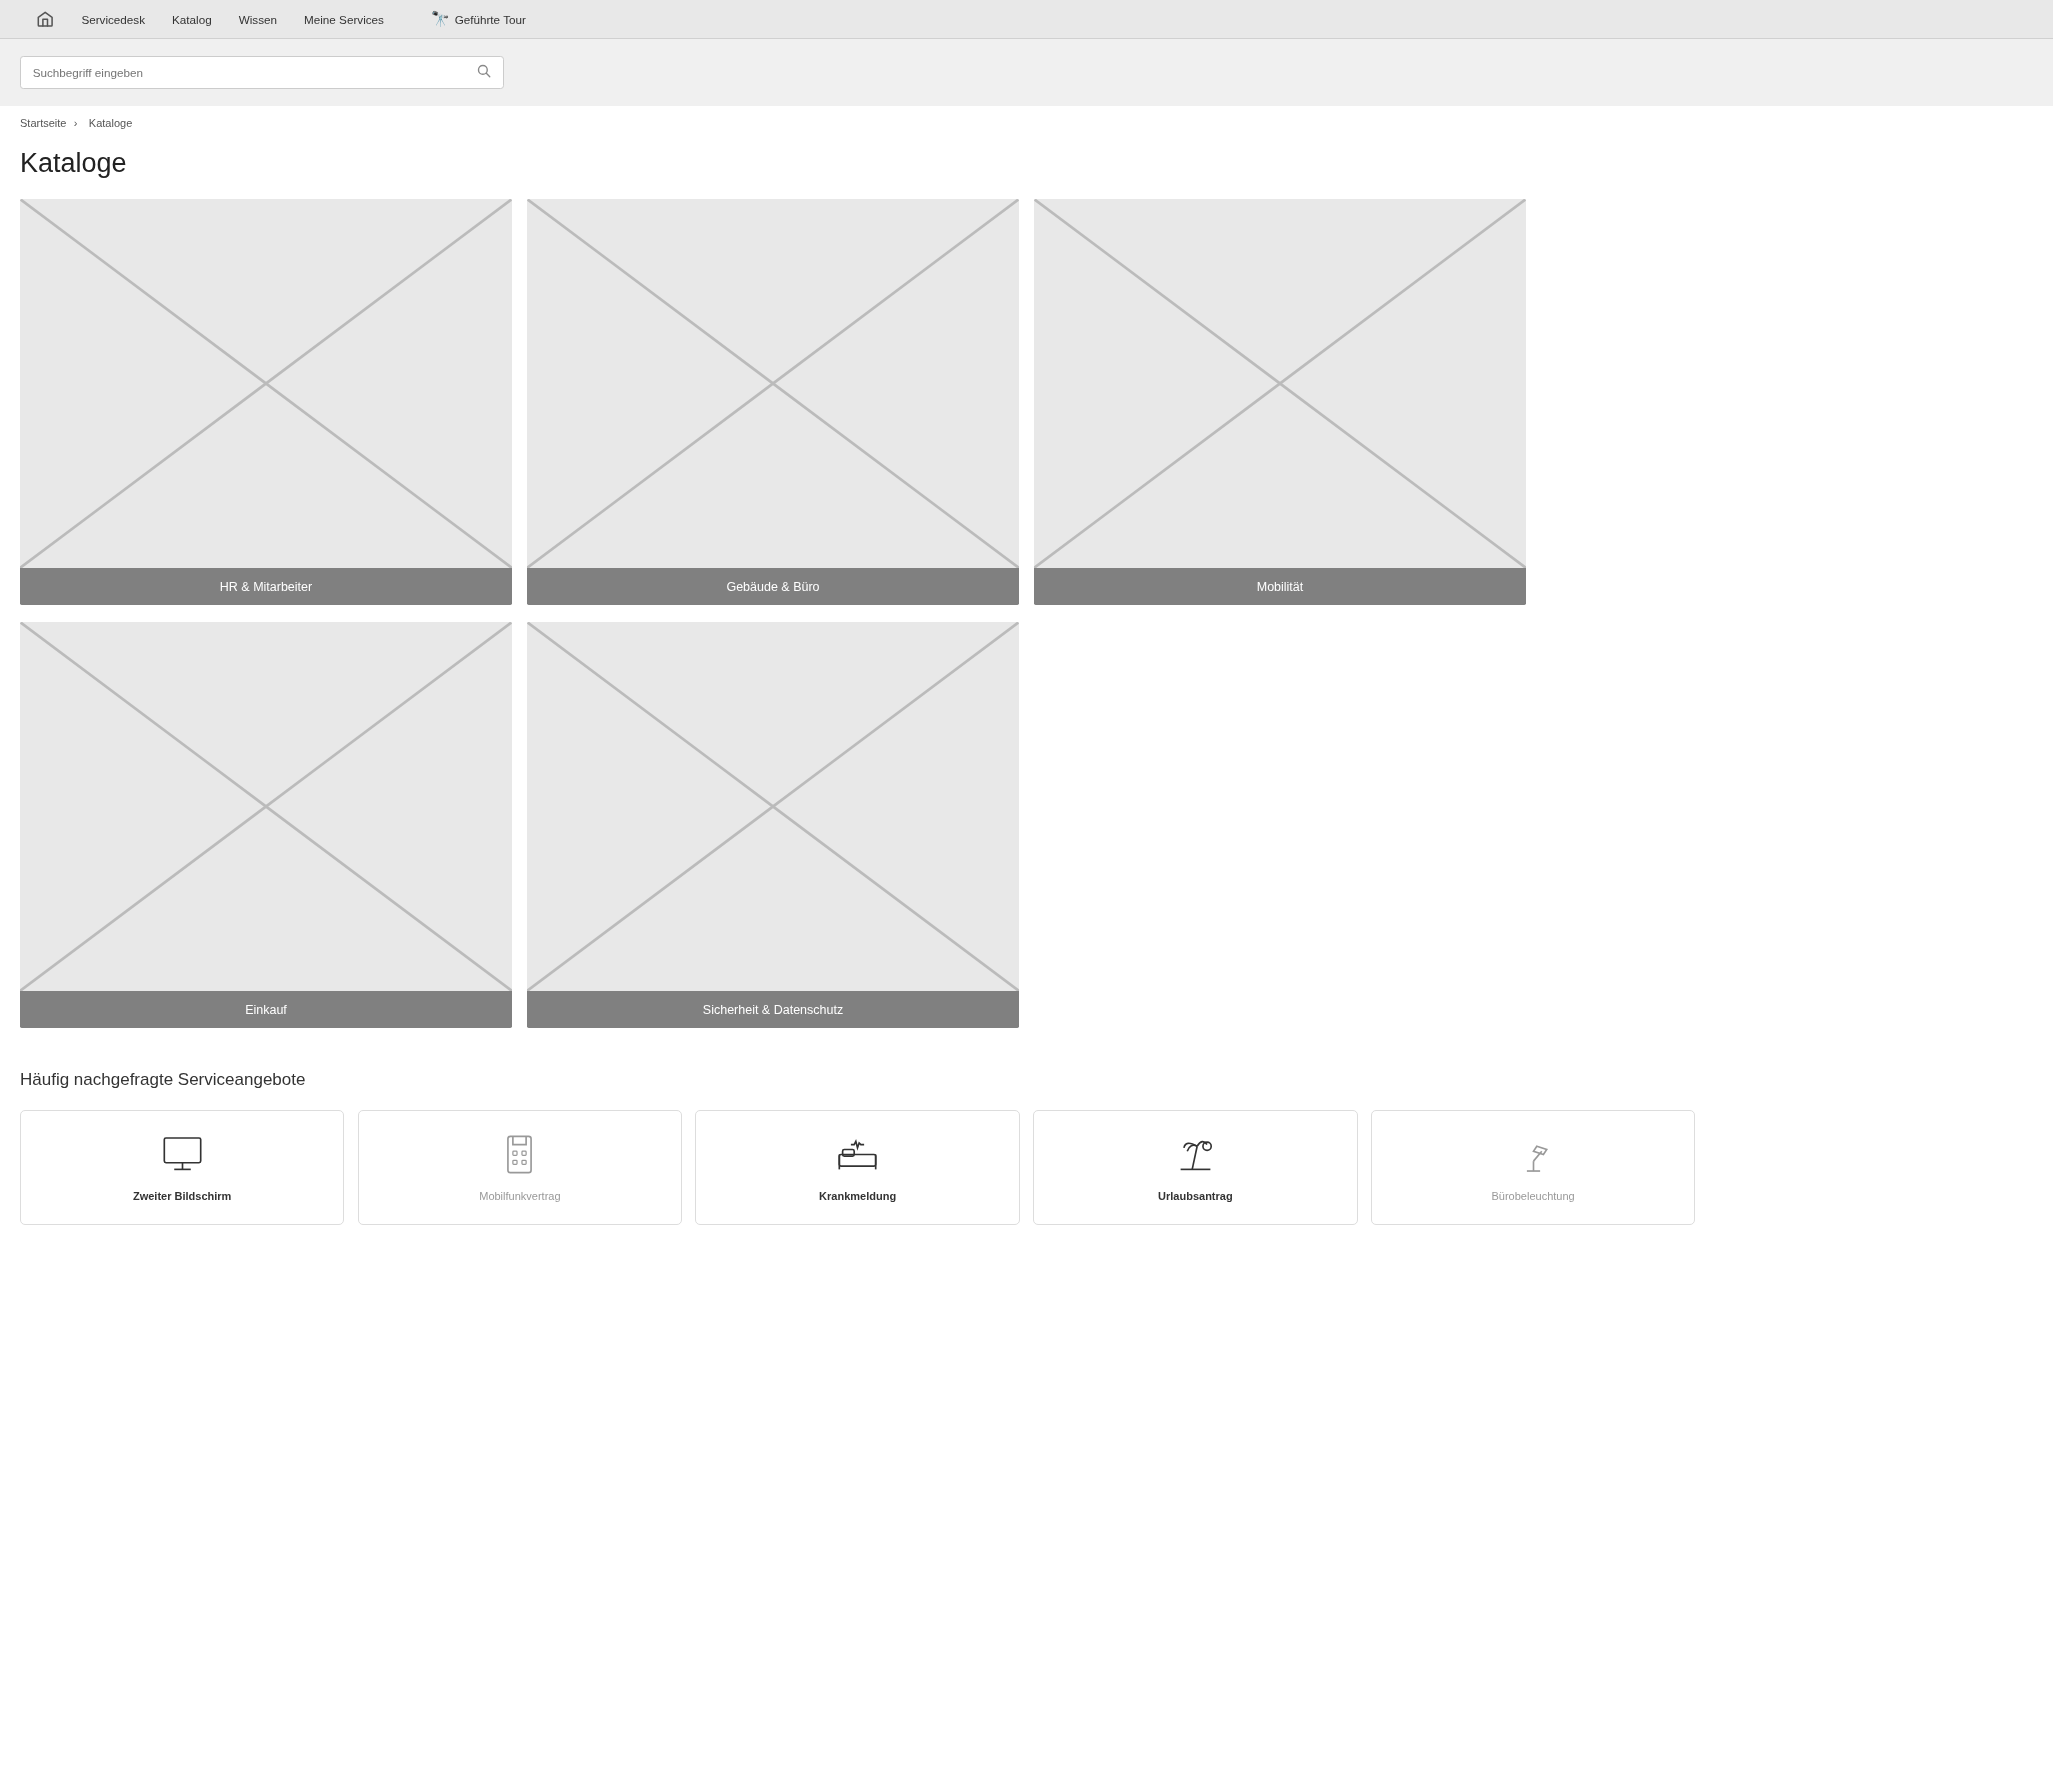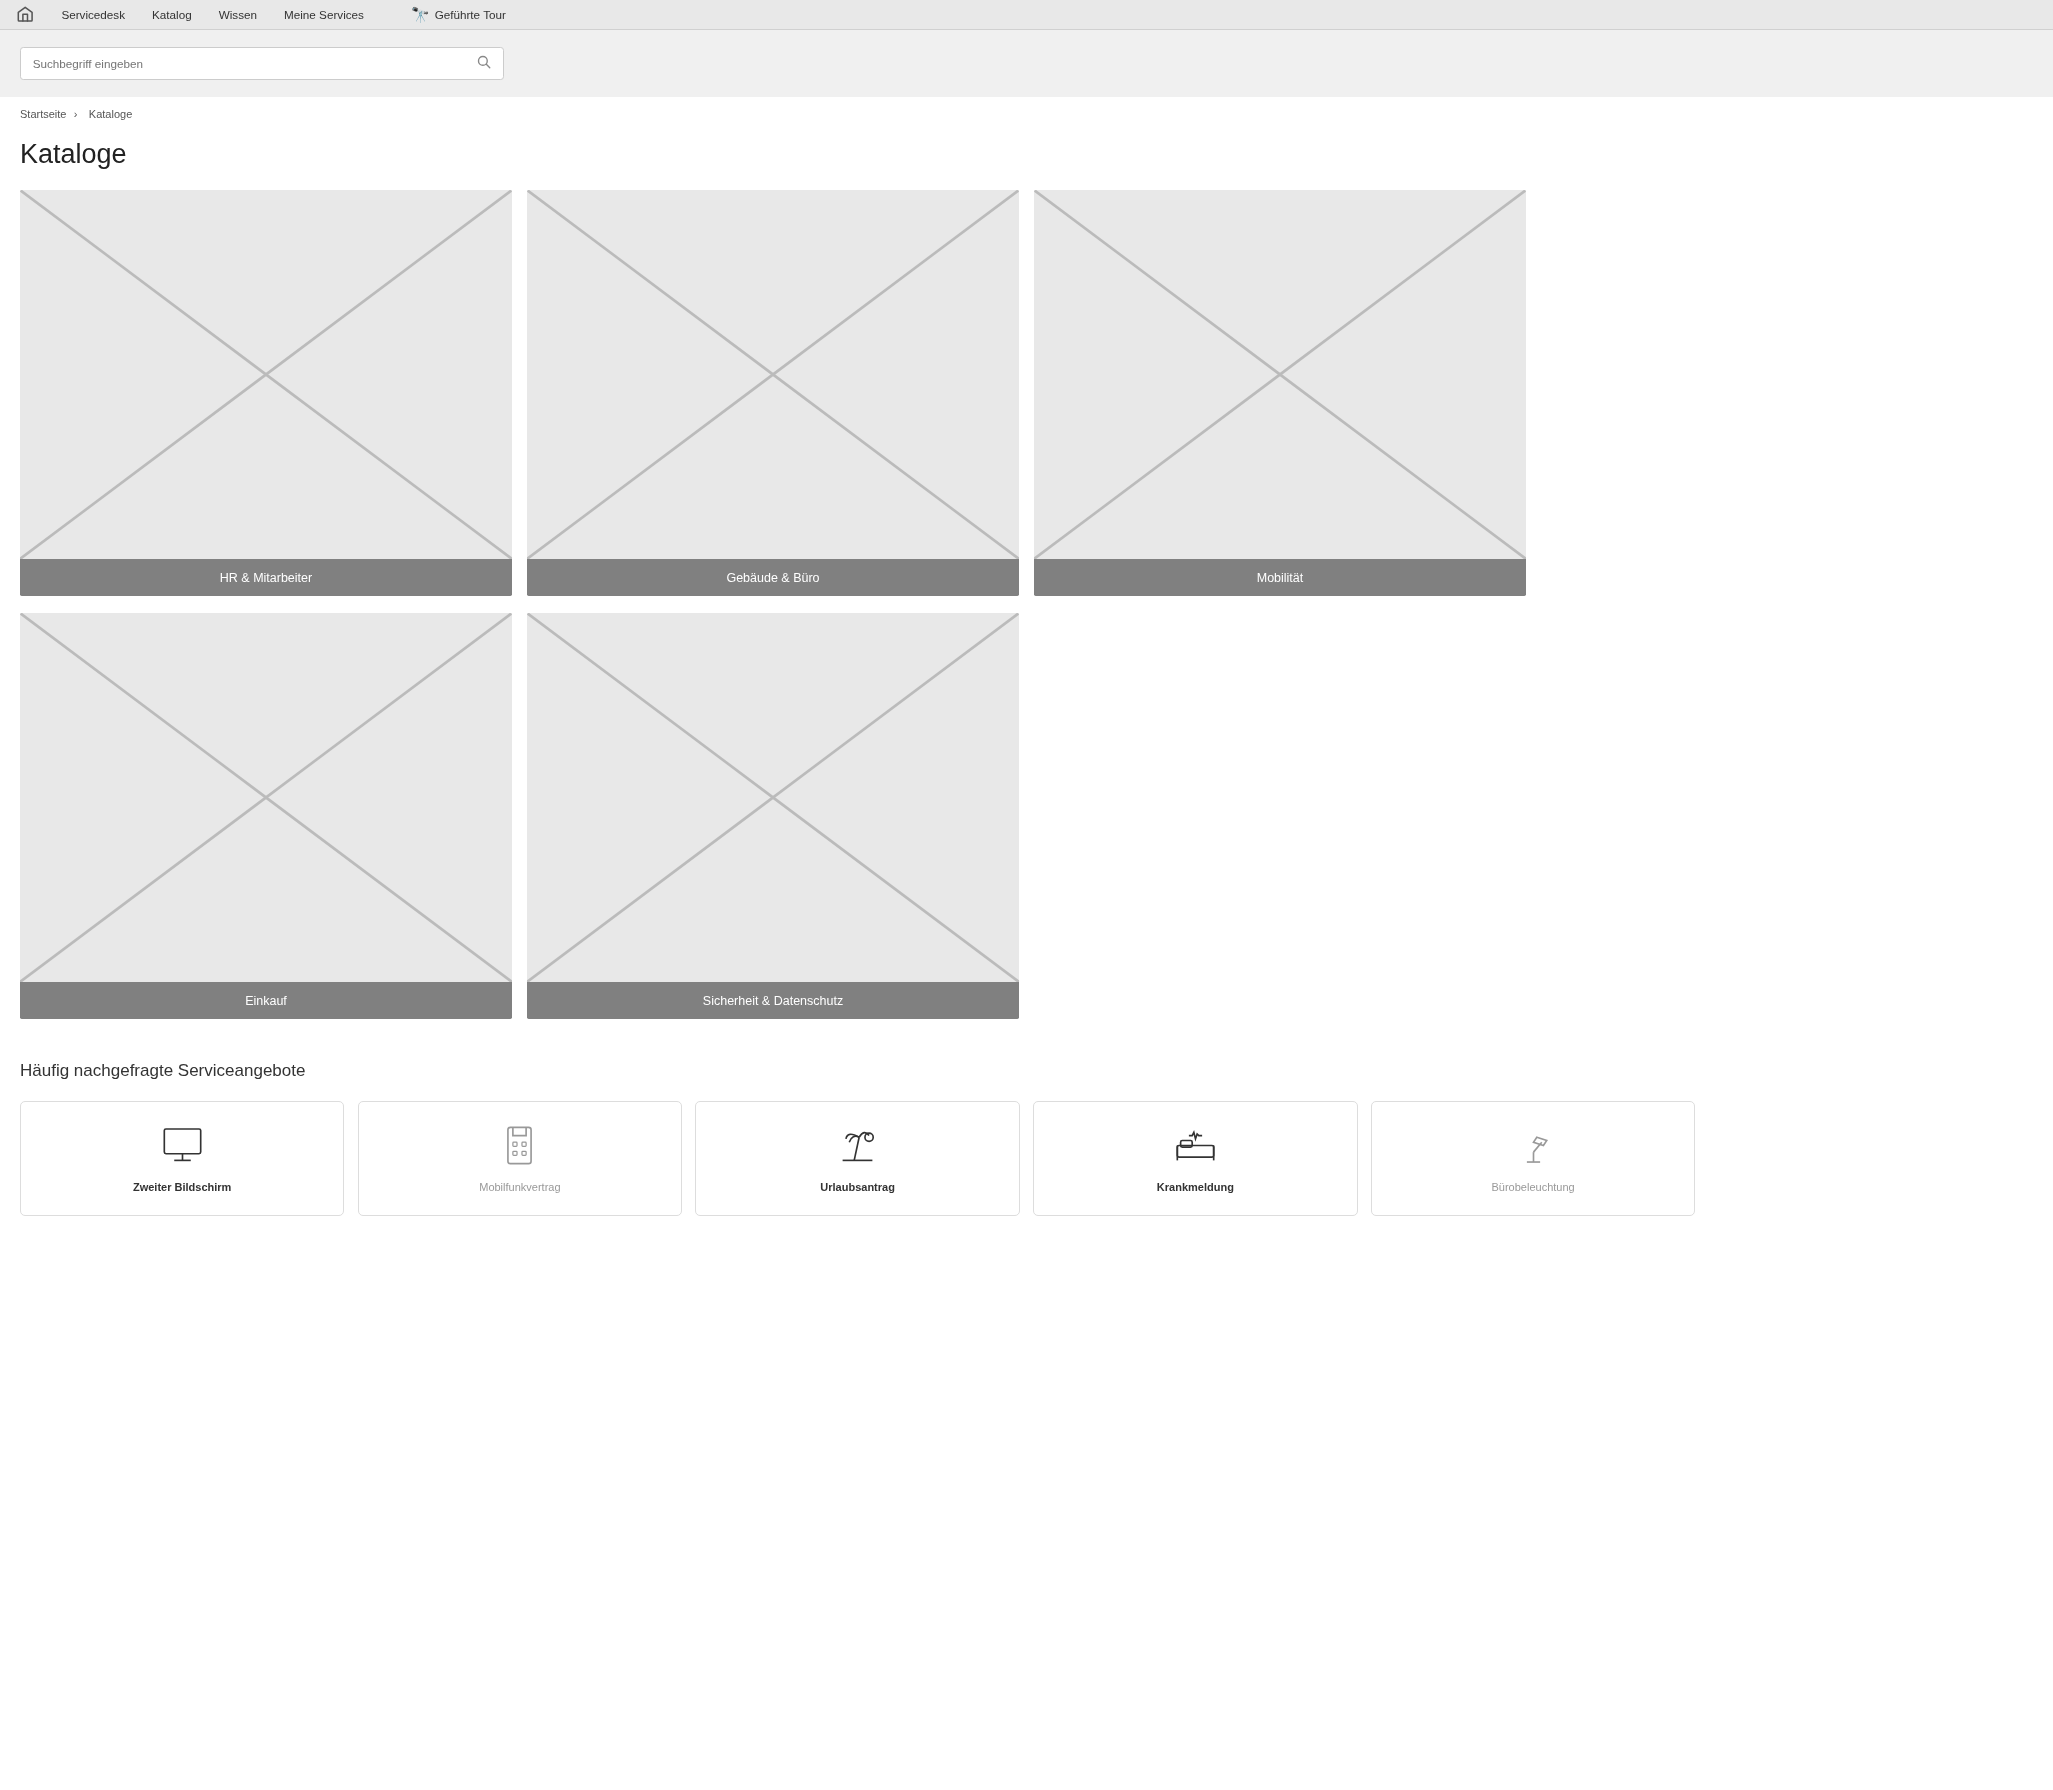--- a/index.html
+++ b/index.html
@@ -3,22 +3,22 @@
   <meta charset="utf-8">
   <style>
     * { box-sizing: border-box; margin: 0; padding: 0; }
     body { font-family: -apple-system, BlinkMacSystemFont, 'Segoe UI', Arial, sans-serif; background: #fff; color: #333; font-size: 11.7px; }
 
     
     .navbar {
       background: #e8e8e8;
       display: flex;
       align-items: center;
-      padding: 0 16px;
-      height: 30px;
+      padding: 0 36px;
+      height: 39px;
       border-bottom: 0.8px solid #d0d0d0;
     }
     .navbar-items {
       display: flex;
       align-items: center;
       gap: 27px;
     }
     .navbar-item {
       cursor: pointer;
       font-size: 11.7px;
@@ -321,50 +321,50 @@
           <rect x="29" y="33" width="5" height="5" rx="1" stroke="#999" stroke-width="1.5" fill="none"></rect>
         </svg>
       </div>
       <span class="service-card-label muted">Mobilfunkvertrag</span>
     </div>
 
     <div class="service-card">
       <div class="service-card-icon">
         <svg viewBox="0 0 52 52" xmlns="http://www.w3.org/2000/svg">
 
+          <rect x="4" y="26" width="44" height="14" rx="2" stroke="#333" stroke-width="2" fill="none"></rect>
+          <line x1="4" y1="26" x2="4" y2="44" stroke="#333" stroke-width="2"></line>
+          <line x1="48" y1="26" x2="48" y2="44" stroke="#333" stroke-width="2"></line>
+
+          <rect x="8" y="20" width="14" height="8" rx="2" stroke="#333" stroke-width="2" fill="none"></rect>
+
+          <polyline points="18,14 22,14 24,10 26,18 28,12 30,14 34,14" stroke="#333" stroke-width="2" fill="none"></polyline>
+        </svg>
+      </div>
+      <span class="service-card-label">Krankmeldung</span>
+    </div>
+
+    <div class="service-card">
+      <div class="service-card-icon">
+        <svg viewBox="0 0 52 52" xmlns="http://www.w3.org/2000/svg">
+
           <line x1="22" y1="44" x2="28" y2="16" stroke="#333" stroke-width="2"></line>
 
           <path d="M28 16 Q14 8 12 18" stroke="#333" stroke-width="2" fill="none"></path>
           <path d="M28 16 Q34 6 40 14" stroke="#333" stroke-width="2" fill="none"></path>
           <path d="M28 16 Q20 12 16 22" stroke="#333" stroke-width="2" fill="none"></path>
 
           <line x1="8" y1="44" x2="44" y2="44" stroke="#333" stroke-width="2"></line>
 
           <circle cx="40" cy="16" r="5" stroke="#333" stroke-width="2" fill="none"></circle>
         </svg>
       </div>
       <span class="service-card-label">Urlaubsantrag</span>
     </div>
 
-    <div class="service-card">
-      <div class="service-card-icon">
-        <svg viewBox="0 0 52 52" xmlns="http://www.w3.org/2000/svg">
-
-          <rect x="4" y="26" width="44" height="14" rx="2" stroke="#333" stroke-width="2" fill="none"></rect>
-          <line x1="4" y1="26" x2="4" y2="44" stroke="#333" stroke-width="2"></line>
-          <line x1="48" y1="26" x2="48" y2="44" stroke="#333" stroke-width="2"></line>
-
-          <rect x="8" y="20" width="14" height="8" rx="2" stroke="#333" stroke-width="2" fill="none"></rect>
-
-          <polyline points="18,14 22,14 24,10 26,18 28,12 30,14 34,14" stroke="#333" stroke-width="2" fill="none"></polyline>
-        </svg>
-      </div>
-      <span class="service-card-label">Krankmeldung</span>
-    </div>
-
 
     <div class="service-card">
       <div class="service-card-icon">
         <svg viewBox="0 0 52 52" xmlns="http://www.w3.org/2000/svg">
 
           <line x1="18" y1="46" x2="34" y2="46" stroke="#999" stroke-width="2"></line>
 
           <line x1="26" y1="46" x2="26" y2="34" stroke="#999" stroke-width="2"></line>
 
           <line x1="26" y1="34" x2="36" y2="22" stroke="#999" stroke-width="2"></line>

